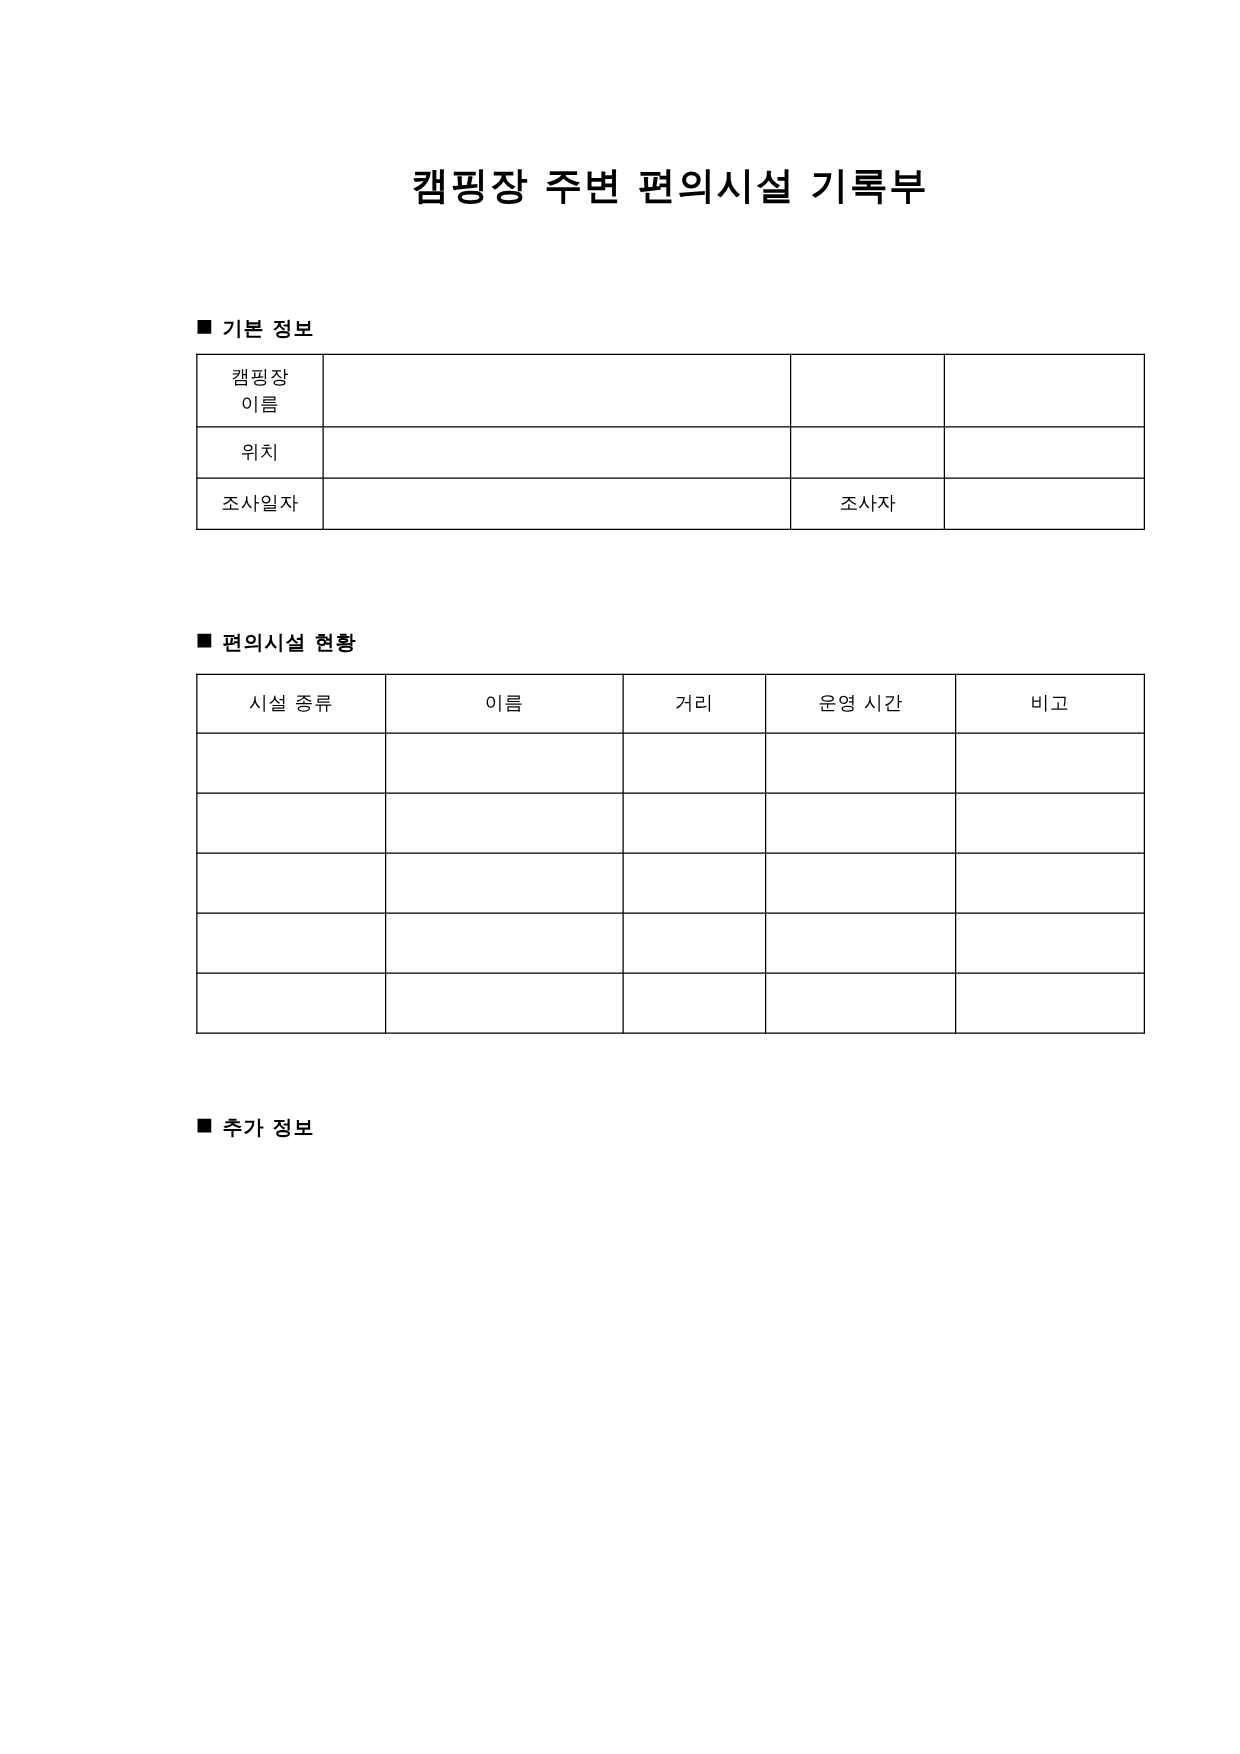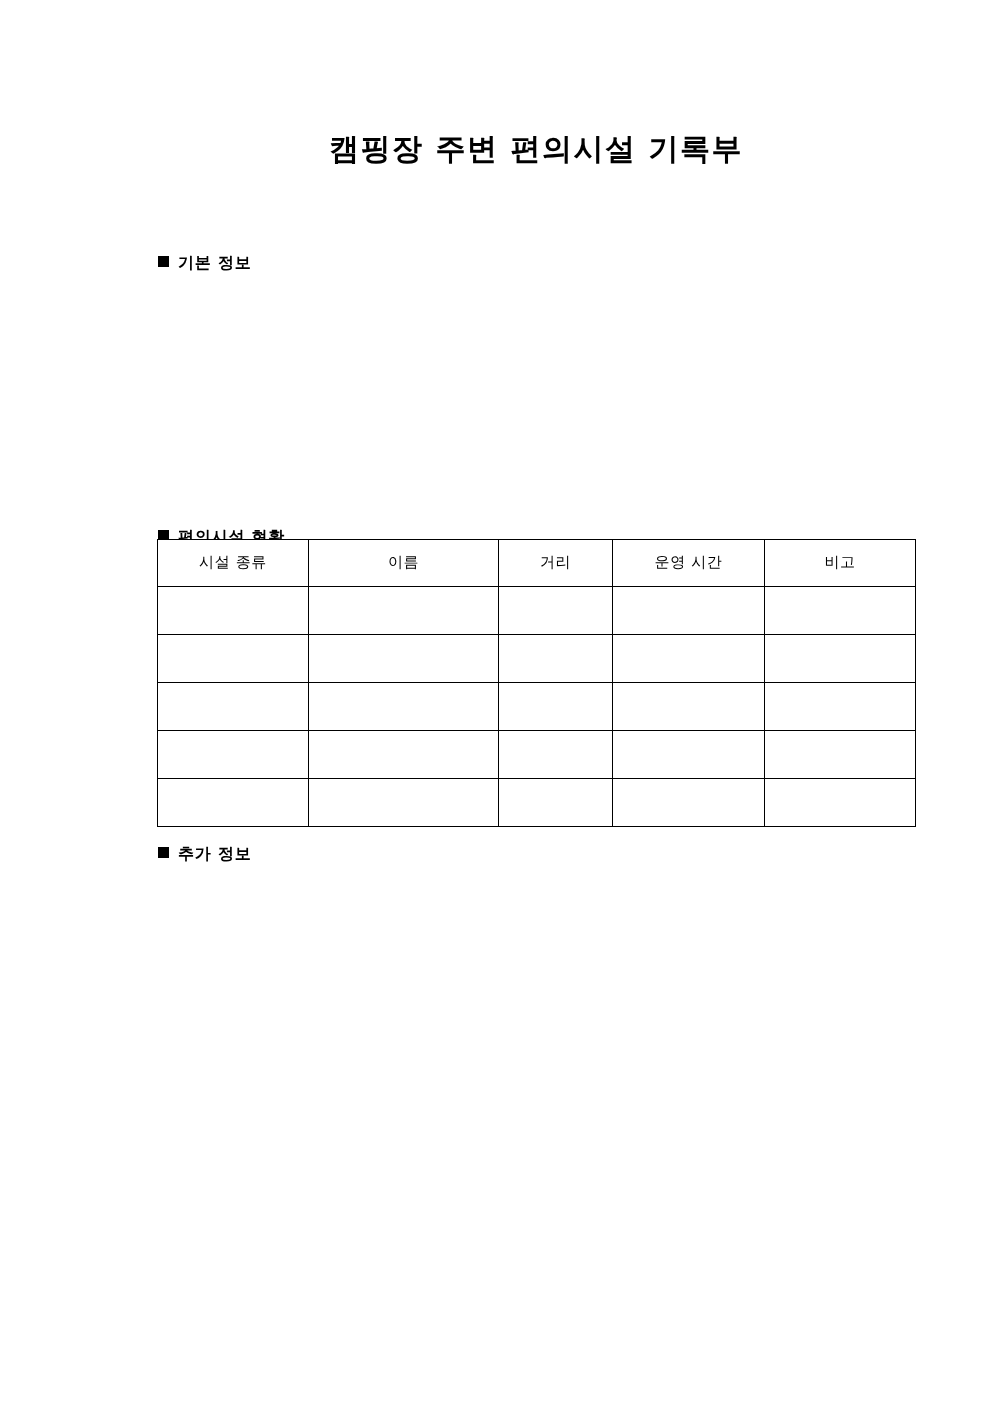--- a/index.html
+++ b/index.html
@@ -50,22 +50,22 @@
   }
   .section-head .bullet {
     display: inline-block;
     width: 11px;
     height: 11px;
     background: #000000;
     margin-right: 9px;
     vertical-align: 1px;
   }
   #sec1-head { top: 252px; }
-  #sec2-head { top: 526px; }
-  #sec3-head { top: 843px; }
+  #sec2-head { top: 503px; }
+  #sec3-head { top: 891px; }
 
   
   table.form-table {
     position: absolute;
     left: 117px;
     width: 758px;
     border-collapse: collapse;
     table-layout: fixed;
   }
   table.form-table td,
@@ -103,20 +103,48 @@
 <body>
 
 <div class="page">
 
   <div class="doc-title">캠핑장 주변 편의시설 기록부</div>
 
   <div class="section-head" id="sec1-head">
     <span class="bullet"></span><span>기본 정보</span>
   </div>
 
+  <table class="form-table" id="table-basic">
+    <colgroup>
+      <col style="width:101px">
+      <col style="width:374px">
+      <col style="width:123px">
+      <col style="width:160px">
+    </colgroup>
+    <tbody>
+      <tr class="tall-row">
+        <td class="shaded lbl">캠핑장<br>이름</td>
+        <td></td>
+        <td></td>
+        <td></td>
+      </tr>
+      <tr>
+        <td class="shaded lbl">위치</td>
+        <td></td>
+        <td></td>
+        <td></td>
+      </tr>
+      <tr>
+        <td class="shaded lbl">조사일자</td>
+        <td></td>
+        <td class="shaded">조사자</td>
+        <td></td>
+      </tr>
+    </tbody>
+  </table>
 
   <div class="section-head" id="sec2-head">
     <span class="bullet"></span><span>편의시설 현황</span>
   </div>
 
   <table class="form-table" id="table-facility">
     <colgroup>
       <col style="width:151px">
       <col style="width:190px">
       <col style="width:114px">

